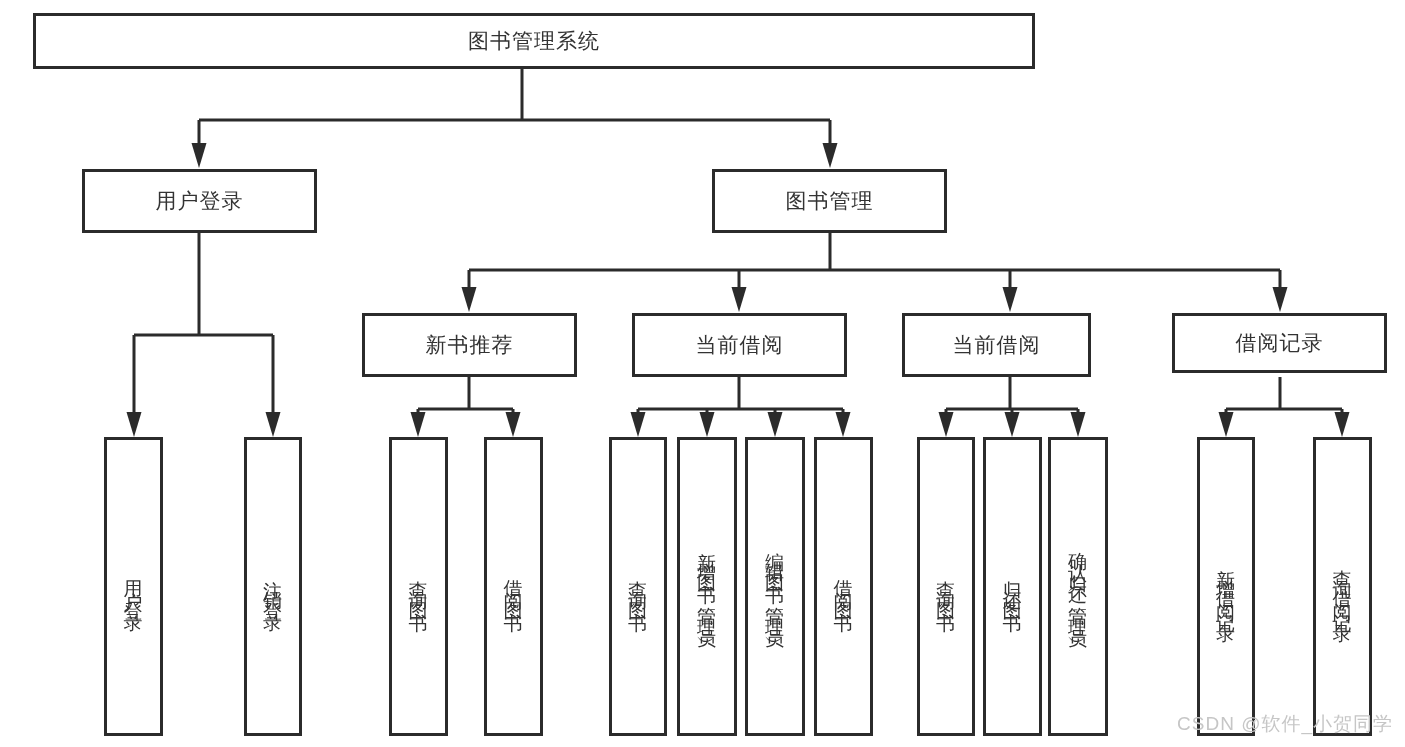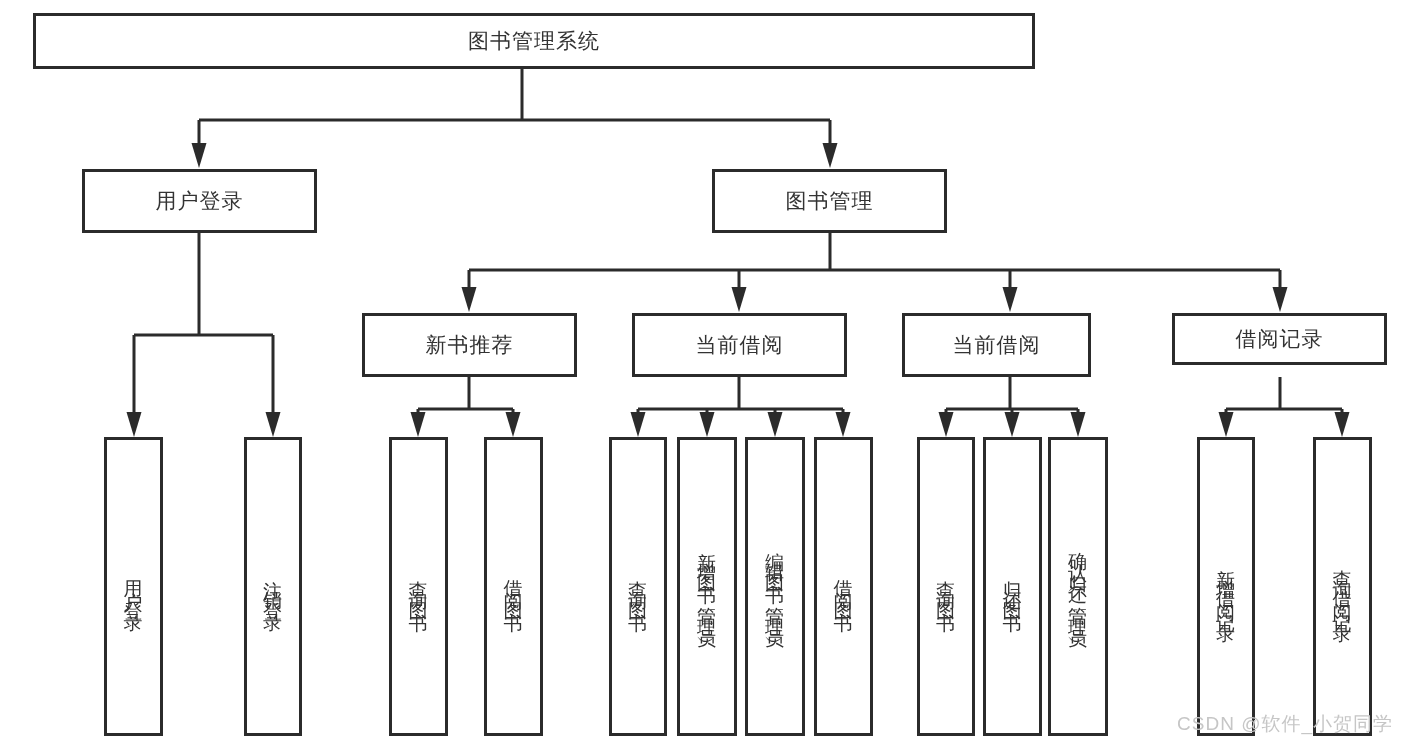--- a/index.html
+++ b/index.html
@@ -102,21 +102,21 @@
   </svg>
 
   <div class="node" style="left:21px;top:13px;width:1002px;height:56px;margin-left:12px;">图书管理系统</div>
 
   <div class="node" style="left:82px;top:169px;width:235px;height:64px;">用户登录</div>
   <div class="node" style="left:712px;top:169px;width:235px;height:64px;">图书管理</div>
 
   <div class="node" style="left:362px;top:313px;width:215px;height:64px;">新书推荐</div>
   <div class="node" style="left:632px;top:313px;width:215px;height:64px;">当前借阅</div>
   <div class="node" style="left:902px;top:313px;width:189px;height:64px;">当前借阅</div>
-  <div class="node" style="left:1172px;top:313px;width:215px;height:52px;">借阅记录</div>
+  <div class="node" style="left:1172px;top:313px;width:215px;height:60px;">借阅记录</div>
 
   <div class="leaf" style="left:104px;width:59px;">用户登录</div>
   <div class="leaf" style="left:244px;width:58px;">注销登录</div>
 
   <div class="leaf" style="left:389px;width:59px;">查询图书</div>
   <div class="leaf" style="left:484px;width:59px;">借阅图书</div>
 
   <div class="leaf" style="left:609px;width:58px;">查询图书</div>
   <div class="leaf" style="left:677px;width:60px;">新增图书（管理员）</div>
   <div class="leaf" style="left:745px;width:60px;">编辑图书（管理员）</div>

